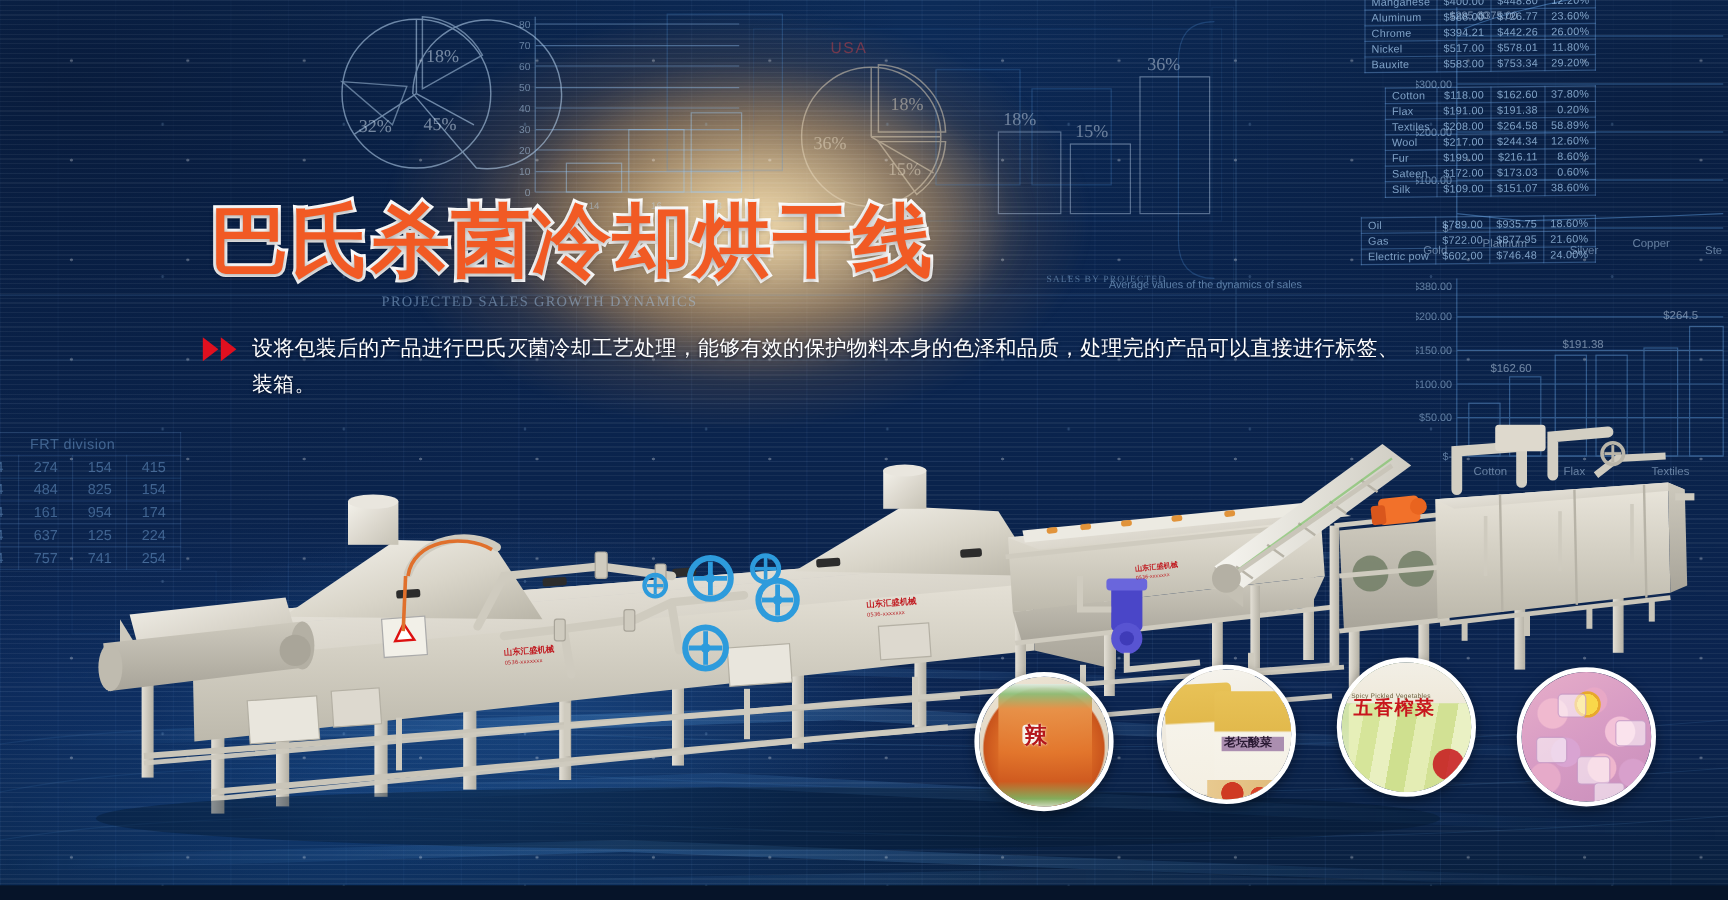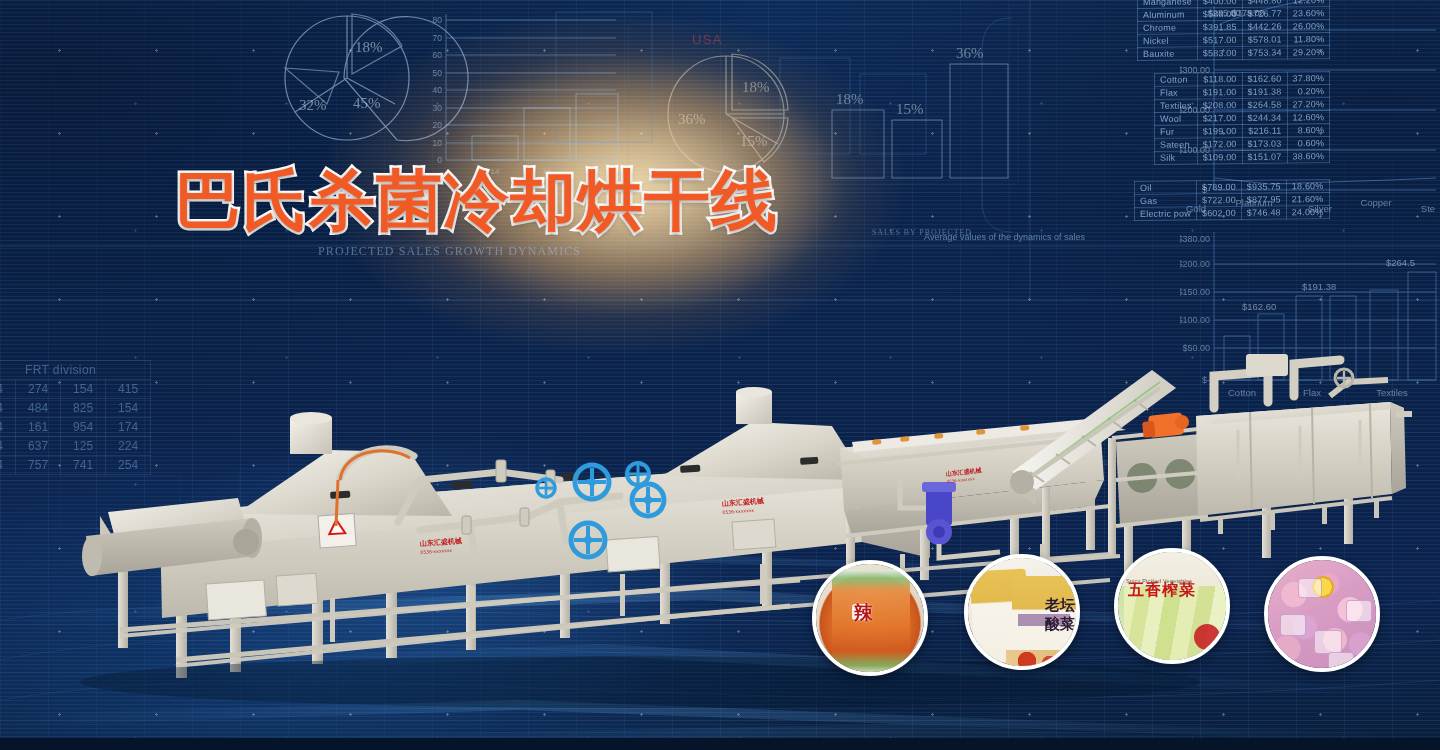--- a/index.html
+++ b/index.html
@@ -162,22 +162,22 @@
   .p1txt{ position:absolute; left:38px; top:36px; color:#b4161b; font-size:19px; font-weight:bold;
       font-family:"DejaVu Sans",sans-serif; text-shadow:0 0 2px #fff;}
 
   .p2bg{ background:linear-gradient(170deg,#f6f4ee 0%,#efeade 45%,#e6dfd0 100%); }
   .p2pk{ position:absolute; border-radius:4px;
       background:linear-gradient(180deg,#e8c257 0%,#e2b94c 34%,#f6f3ea 36%,#f4efe2 100%); }
   .p2a{ left:4px;  top:12px; width:56px; height:92px; transform:rotate(-3deg); }
   .p2b{ left:44px; top:18px; width:64px; height:96px; }
   .p2lbl{ position:absolute; left:50px; top:56px; width:52px; height:12px;
       background:rgba(110,60,130,.55); }
-  .p2txt{ position:absolute; left:52px; top:38px; font-size:15px; color:#2a1a33; font-weight:bold;
-      font-family:"DejaVu Sans",sans-serif;margin-left:25px;}
+  .p2txt{ position:absolute; left:52px; top:54px; font-size:10px; color:#2a1a33; font-weight:bold;
+      font-family:"DejaVu Sans",sans-serif;}
   .p2red{ position:absolute; left:38px; top:92px; width:70px; height:22px;
       background:radial-gradient(circle at 30% 50%,#cf3a22 0 18%,transparent 19%),
                  radial-gradient(circle at 62% 60%,#d9452a 0 16%,transparent 17%),
                  linear-gradient(90deg,#e8c98f,#dfb978);}
 
   .p3bg{ background:linear-gradient(175deg,#d9e8b8 0%,#cfe2a7 40%,#e8efd0 100%); }
   .p3top{ position:absolute; left:0; top:0; width:116px; height:34px;
       background:linear-gradient(180deg,#f2efe6 0%,#efe9da 100%); }
   .p3title{ position:absolute; left:10px; top:4px; font-size:16px; font-weight:bold; color:#c8161d;
       font-family:"DejaVu Sans",sans-serif; letter-spacing:1px;margin-top:24px;}
@@ -423,21 +423,21 @@
             <td class="num">12.20%</td>
           </tr>
           <tr>
             <td>Aluminum</td>
             <td class="num">$588.00</td>
             <td class="num">$726.77</td>
             <td class="num">23.60%</td>
           </tr>
           <tr>
             <td>Chrome</td>
-            <td class="num">$391.85</td>
+            <td class="num">$394.21</td>
             <td class="num">$442.26</td>
             <td class="num">26.00%</td>
           </tr>
           <tr>
             <td>Nickel</td>
             <td class="num">$517.00</td>
             <td class="num">$578.01</td>
             <td class="num">11.80%</td>
           </tr>
           <tr>
@@ -461,21 +461,21 @@
           <tr>
             <td>Flax</td>
             <td class="num">$191.00</td>
             <td class="num">$191.38</td>
             <td class="num">0.20%</td>
           </tr>
           <tr>
             <td>Textiles</td>
             <td class="num">$208.00</td>
             <td class="num">$264.58</td>
-            <td class="num">27.20%</td>
+            <td class="num">58.89%</td>
           </tr>
           <tr>
             <td>Wool</td>
             <td class="num">$217.00</td>
             <td class="num">$244.34</td>
             <td class="num">12.60%</td>
           </tr>
           <tr>
             <td>Fur</td>
             <td class="num">$199.00</td>
@@ -878,20 +878,27 @@
       <rect x="1040" y="214" width="5" height="36"></rect>
     </g>
 
     <ellipse cx="640" cy="352" rx="560" ry="26" fill="#06182f" opacity=".4"></ellipse>
   </svg>
 
   <div class="title">巴氏杀菌冷却烘干线</div>
 
   <div class="bullets">
 
+    <div class="bullet">
+      <svg class="arrow" viewBox="0 0 34 22">
+        <polygon points="1,1 14,11 1,21" fill="#e0101f"></polygon>
+        <polygon points="16,1 29,11 16,21" fill="#e0101f"></polygon>
+      </svg>
+      <div class="btext">设将包装后的产品进行巴氏灭菌冷却工艺处理，能够有效的保护物料本身的色泽和品质，处理完的产品可以直接进行标签、装箱。</div>
+    </div>
 
 
   </div>
 
   <div class="circles">
 
     <div class="pcircle pc1">
       <div class="inner p1bg"></div>
       <div class="p1band"></div>
       <div class="p1dot"></div>

